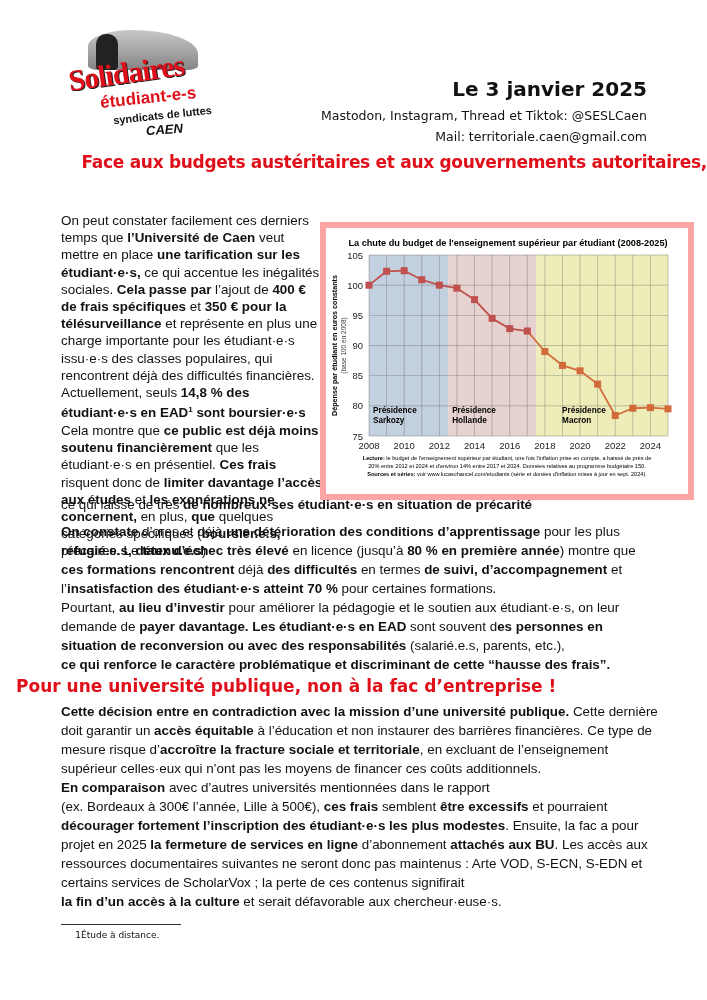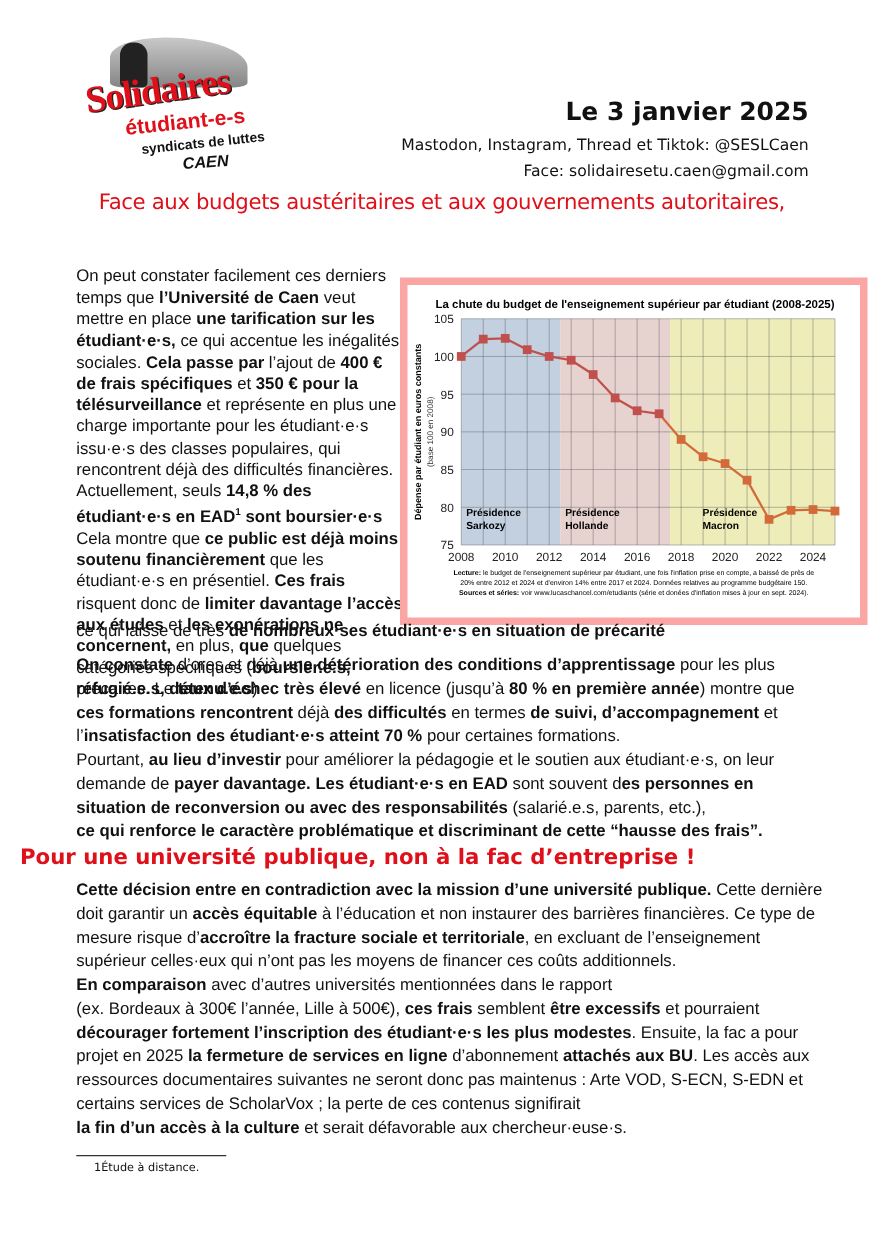--- a/index.html
+++ b/index.html
@@ -12,22 +12,22 @@
   .logo .l1 { position: absolute; left: 10px; top: 28px; font: bold 30px "Liberation Serif", serif; color: #e0101a;
               transform: rotate(-8deg); letter-spacing: -1px; text-shadow: 1px 1px 0 #222; }
   .logo .l2 { position: absolute; left: 42px; top: 60px; font: bold 17px "Liberation Sans", sans-serif; color: #e0101a; transform: rotate(-6deg); }
   .logo .l3 { position: absolute; left: 55px; top: 81px; font: bold 11px "Liberation Sans", sans-serif; color: #111; transform: rotate(-6deg); }
   .logo .l4 { position: absolute; left: 88px; top: 94px; font: italic bold 13px "Liberation Sans", sans-serif; color: #111; transform: rotate(-4deg); }
 
   .hdr { position: absolute; right: 60px; top: 62px; text-align: right; margin-top: 15px; }
   .hdr .date { font: bold 20px "DejaVu Sans", sans-serif; margin-bottom: 4px; }
   .hdr .line { font-size: 12.5px; line-height: 21px; font-family: "DejaVu Sans", sans-serif; }
 
-  .title { position: absolute; left: 0; width: 707px; top: 152px; text-align: center; color: #e0101a;
-           font-family: "DejaVu Sans", sans-serif; font-weight: normal; }
+  .title { position: absolute; left: 0; width: 707px; top: 152px; text-align: right; color: #e0101a;
+           font-family: "DejaVu Sans", sans-serif; font-weight: bold; }
   .title .t1 { font-size: 17px; letter-spacing: -0.3px; }
   .title .t2 { font-size: 21px; margin-top: 0px; }
 
   .col-left { position: absolute; left: 61px; top: 212px; width: 262px; font-size: 13.4px; line-height: 17.2px; }
   .full { position: absolute; left: 61px; width: 600px; font-size: 13.4px; line-height: 19px; }
   b { font-weight: bold; }
   sup { font-size: 8px; }
 
   .chart-box { position: absolute; left: 320px; top: 222px; width: 362px; height: 266px;
                border: 6px solid #fca5a5; background: #fff; }
@@ -47,21 +47,21 @@
   <div class="fig"></div>
   <div class="l1">Solidaires</div>
   <div class="l2">étudiant-e-s</div>
   <div class="l3">syndicats de luttes</div>
   <div class="l4">CAEN</div>
 </div>
 
 <div class="hdr">
   <div class="date">Le 3 janvier 2025</div>
   <div class="line">Mastodon, Instagram, Thread et Tiktok: @SESLCaen</div>
-  <div class="line">Face: solidairesetu.caen@gmail.com</div>
+  <div class="line">Mail: territoriale.caen@gmail.com</div>
 </div>
 
 <div class="title">
   <div class="t1">Face aux budgets austéritaires et aux gouvernements autoritaires,</div>
 </div>
 
 <div class="col-left" id="intro"><span>On peut constater facilement ces derniers temps que </span><b>l’Université de Caen</b><span> veut mettre en place </span><b>une tarification sur les étudiant·e·s,</b><span> ce qui accentue les inégalités sociales. </span><b>Cela passe par</b><span> l’ajout de </span><b>400 € de frais spécifiques</b><span> et </span><b>350 € pour la télésurveillance</b><span> et représente en plus une charge importante pour les étudiant·e·s issu·e·s des classes populaires, qui rencontrent déjà des difficultés financières. Actuellement, seuls </span><b>14,8 % des étudiant·e·s en EAD</b><sup style="font-weight: bold;">1</sup><b> sont boursier·e·s</b><span> Cela montre que </span><b>ce public est déjà moins soutenu financièrement</b><span> que les étudiant·e·s en présentiel. </span><b>Ces frais</b><span> risquent donc de </span><b>limiter davantage l’accès aux études</b><span> et </span><b>les exonérations ne concernent,</b><span> en plus, </span><b>que</b><span> quelques catégories spécifiques (</span><b>boursier.e.s, réfugié.e.s, détenu.e.s</b><span>)</span></div>
 
 <div class="chart-box">
   <svg id="chart" width="362" height="266">

